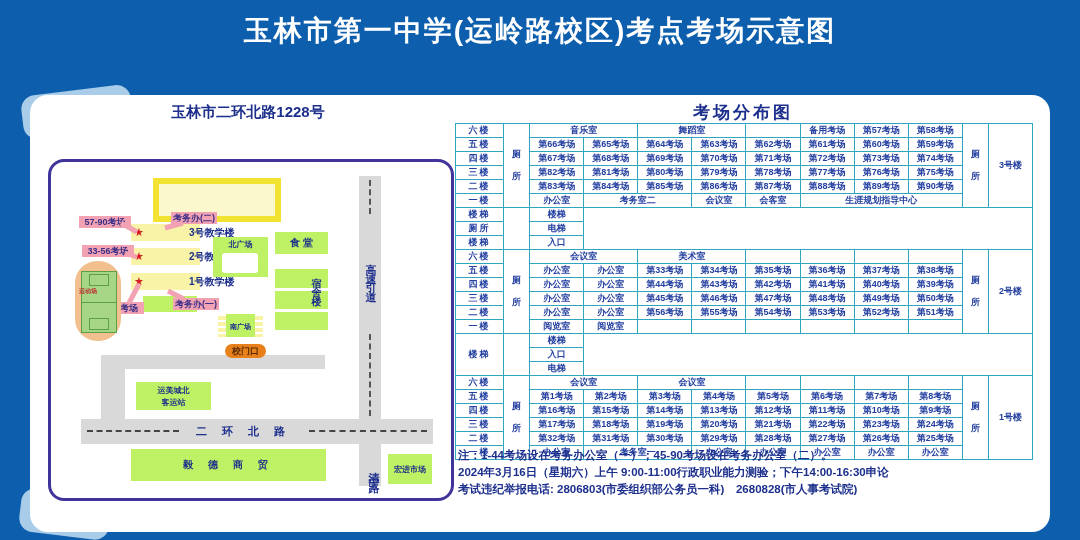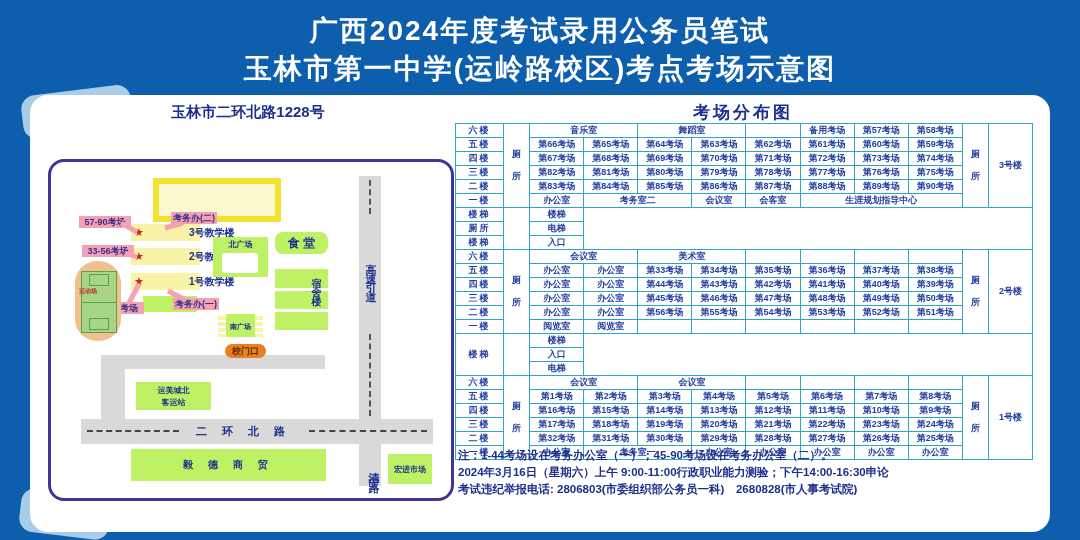--- a/index.html
+++ b/index.html
@@ -45,21 +45,20 @@
   .sfield:after{content:"";position:absolute;left:7px;right:7px;top:2px;height:10px;border:1px solid #5ca045;}
   .sgoal{position:absolute;left:7px;right:7px;bottom:2px;height:10px;border:1px solid #5ca045;}
   .stad-label{position:absolute;left:4px;top:26px;font-size:6px;color:#c03030;font-weight:bold;}
   .stripes{background:repeating-linear-gradient(180deg,#ffffff 0 2px,#f8f3a6 2px 6px);}
   .hdash{border-top:2px dashed #444;}
 </style>
 </head>
 <body>
 
 <div class="main-title">
-  <div>广西2024年度考试录用公务员笔试</div>
   <div>玉林市第一中学(运岭路校区)考点考场示意图</div>
 </div>
 
 <div class="accent tl"></div>
 <div class="accent bl"></div>
 
 <div class="panel">
 
   <div class="map-titles">
     <div>玉林市二环北路1228号</div>
@@ -107,21 +106,21 @@
       <div class="sfield">
           <div class="sgoal"></div>
         </div>
       <div class="stad-label">运动场</div>
     </div>
 
     <div class="m yellow" style="left:162px;top:75px;width:55px;height:40px;">
       <div class="navy" style="font-size:8px;text-align:center;margin-top:2px;">北广场</div>
       <div style="position:absolute;left:9px;top:16px;width:36px;height:20px;background:#ffffff;border-radius:3px;"></div>
     </div>
-    <div class="m yellow navy" style="left:224px;top:70px;width:53px;height:22px;display:flex;align-items:center;justify-content:center;font-size:12px;border-radius:8px;">食 堂</div>
+    <div class="m yellow navy" style="left:224px;top:70px;width:53px;height:22px;display:flex;align-items:center;justify-content:center;font-size:10px;">食 堂</div>
     <div class="m yellow" style="left:224px;top:107px;width:53px;height:19px;"></div>
     <div class="m yellow" style="left:224px;top:129px;width:53px;height:18px;"></div>
     <div class="m yellow" style="left:224px;top:150px;width:53px;height:18px;"></div>
     <div class="m navy" style="left:258px;top:108px;writing-mode:vertical-rl;letter-spacing:9px;font-size:10px;height:62px;">宿舍楼</div>
     <div class="m yellow" style="left:167px;top:152px;width:45px;height:23px;">
       <div class="stripes" style="position:absolute;left:0;top:0;width:8px;height:23px;"></div>
       <div class="stripes" style="position:absolute;right:0;top:0;width:8px;height:23px;"></div>
       <div class="navy" style="font-size:7px;text-align:center;margin-top:8px;">南广场</div>
     </div>
 

